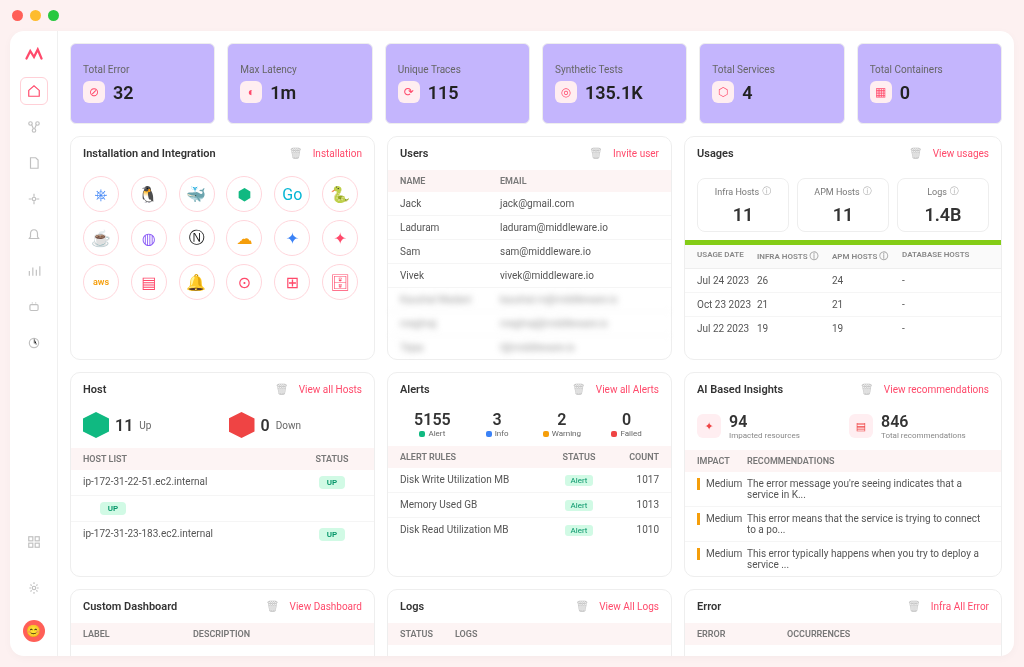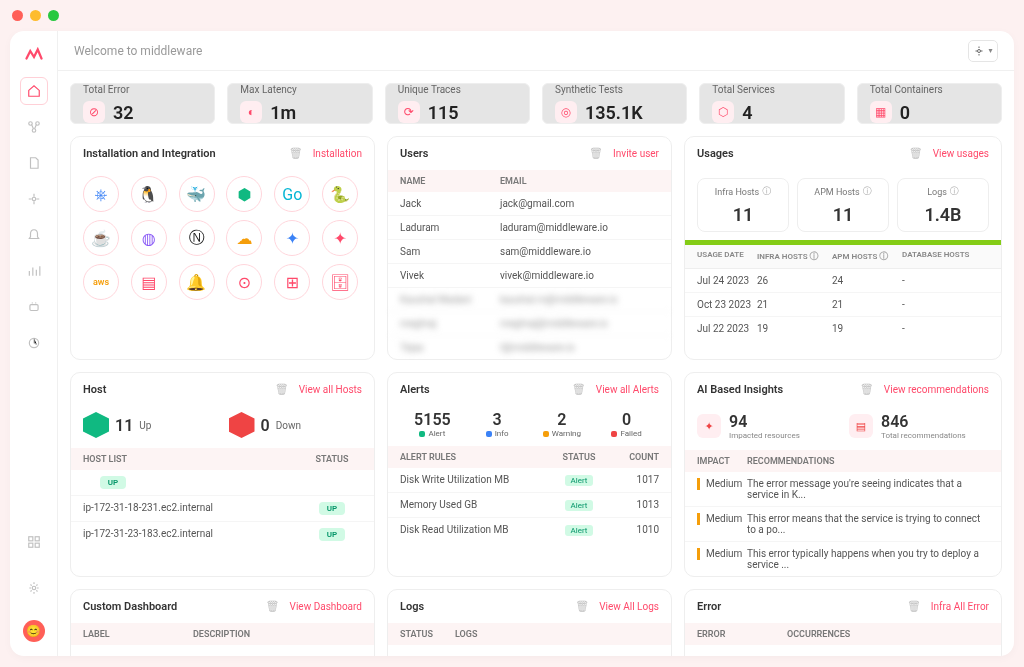--- a/index.html
+++ b/index.html
@@ -20,21 +20,21 @@
 
 .main { flex: 1; display: flex; flex-direction: column; overflow: hidden; }
 .topbar { height: 40px; display: flex; align-items: center; padding: 0 16px; border-bottom: 1px solid #f0f0f0; }
 .topbar-title { color: #9a9a9a; font-size: 12px; }
 .topbar-spacer { flex: 1; }
 .gear-btn { width: 30px; height: 22px; border: 1px solid #e5e5e5; border-radius: 5px; display: flex; align-items: center; justify-content: center; cursor: pointer; color: #666; }
 
 .content { flex: 1; padding: 12px; overflow: hidden; }
 .row { display: flex; gap: 12px; margin-bottom: 12px; }
 
-.kpi { flex: 1; background: #e5e5e5; border: 1px solid #eee; border-radius: 6px; padding: 0 12px; }
+.kpi { flex: 1; background: #c4b5fd; border: 1px solid #eee; border-radius: 6px; padding: 20px 12px; }
 .kpi-title { font-size: 10px; color: #666; margin-bottom: 6px; }
 .kpi-body { display: flex; align-items: center; gap: 8px; }
 .kpi-icon { width: 22px; height: 22px; border-radius: 6px; display: flex; align-items: center; justify-content: center; font-size: 12px; }
 .ic-pink { background: #ffeef1; color: #ff4a6b; }
 .kpi-val { font-size: 18px; font-weight: 600; color: #222; }
 
 .panel { background: #fff; border: 1px solid #eee; border-radius: 10px; display: flex; flex-direction: column; }
 .panel-hd { display: flex; align-items: center; padding: 10px 12px; }
 .panel-hd .title { font-size: 11px; font-weight: 600; color: #333; }
 .panel-hd .sp { flex: 1; }
@@ -181,31 +181,20 @@
         <svg width="14" height="14" viewBox="0 0 24 24">
             <circle cx="12" cy="12" r="3" fill="none" stroke="currentColor" stroke-width="2"></circle>
             <path d="M12 2 V5 M12 19 V22 M4 12 H7 M17 12 H20 M6 6 L8 8 M16 16 L18 18 M6 18 L8 16 M16 8 L18 6" stroke="currentColor" stroke-width="2"></path>
           </svg>
       </div>
       <div class="avatar">😊</div>
     </div>
   </div>
 
   <div class="main">
-    <div class="topbar">
-      <span class="topbar-title">Welcome to middleware</span>
-      <div class="topbar-spacer"></div>
-      <div class="gear-btn">
-        <svg width="12" height="12" viewBox="0 0 24 24">
-            <circle cx="12" cy="12" r="3" fill="none" stroke="#666" stroke-width="2"></circle>
-            <path d="M12 3 V6 M12 18 V21 M5 12 H8 M16 12 H19" stroke="#666" stroke-width="2"></path>
-          </svg>
-        <span style="margin-left:3px;font-size:8px;color:#888;">▾</span>
-      </div>
-    </div>
 
     <div class="content">
 
       <div class="row">
         <div class="kpi">
           <div class="kpi-title">Total Error</div>
           <div class="kpi-body">
               <div class="kpi-icon ic-pink">⊘</div>
               <div class="kpi-val">32</div>
             </div>
@@ -393,24 +382,24 @@
                 <span class="hex hex-red"></span>
                 <span class="hnum">0</span>
                 <span class="hunit">Down</span>
               </div>
           </div>
           <div class="tbl-head">
               <div class="hc1">HOST LIST</div>
               <div class="hc2">STATUS</div>
             </div>
           <div class="tbl-row">
+              <div class="hc1">ip-172-31-22-51.ec2.internal</div>
               <div class="hc2"><span class="badge-up">UP</span></div>
             </div>
           <div class="tbl-row">
-              <div class="hc1">ip-172-31-18-231.ec2.internal</div>
               <div class="hc2"><span class="badge-up">UP</span></div>
             </div>
           <div class="tbl-row">
               <div class="hc1">ip-172-31-23-183.ec2.internal</div>
               <div class="hc2"><span class="badge-up">UP</span></div>
             </div>
         </div>
 
         <div class="panel col-mid">
           <div class="panel-hd">

